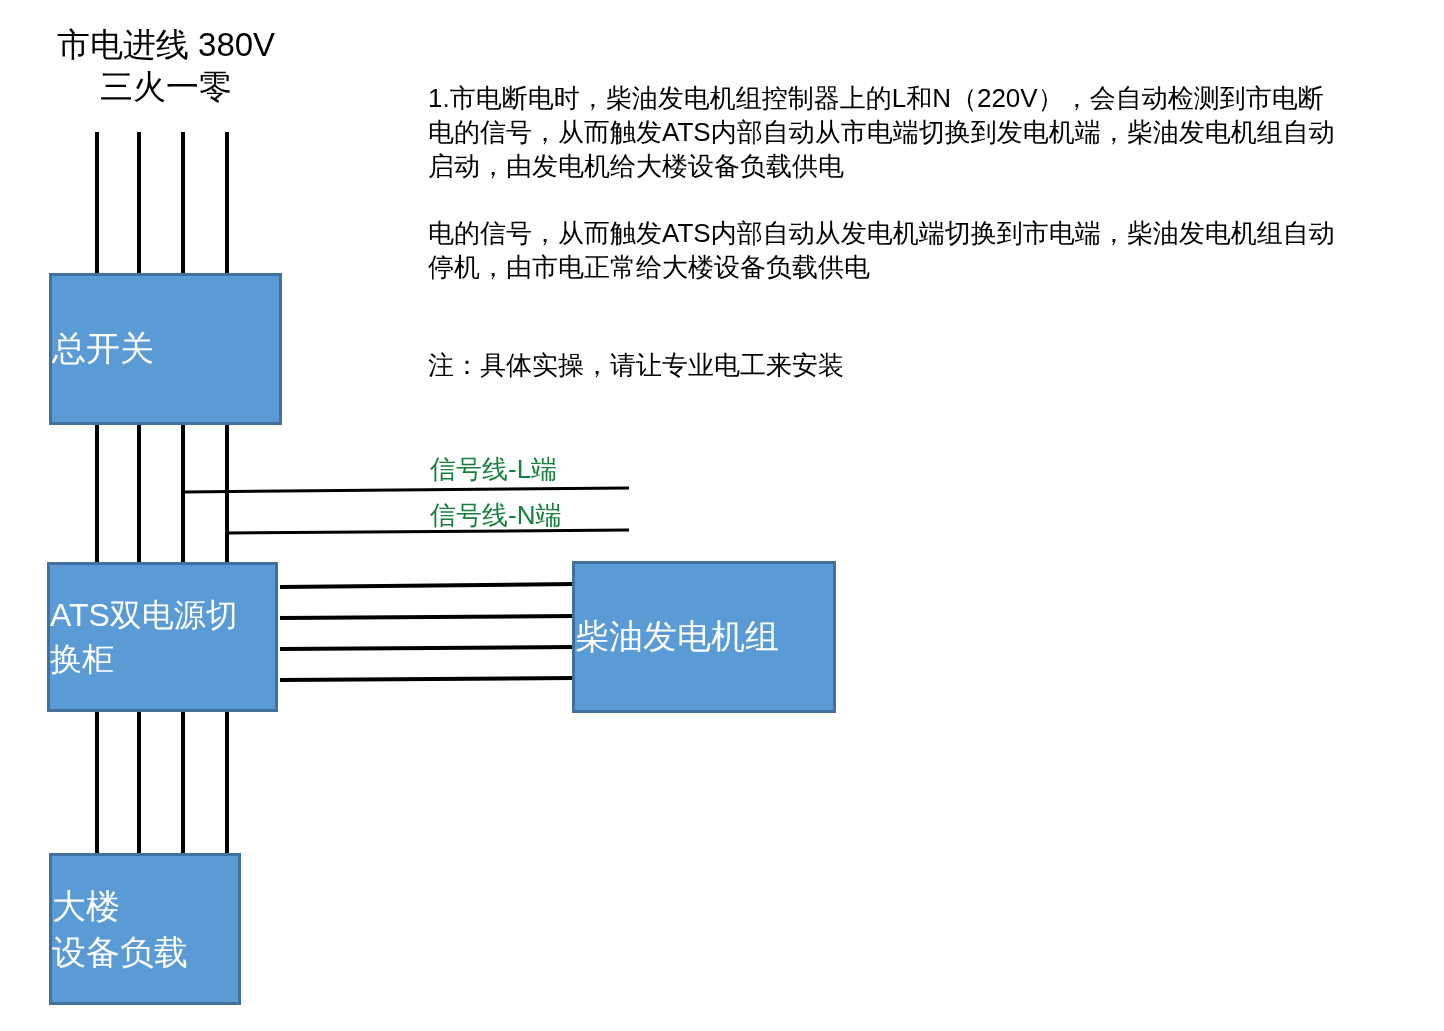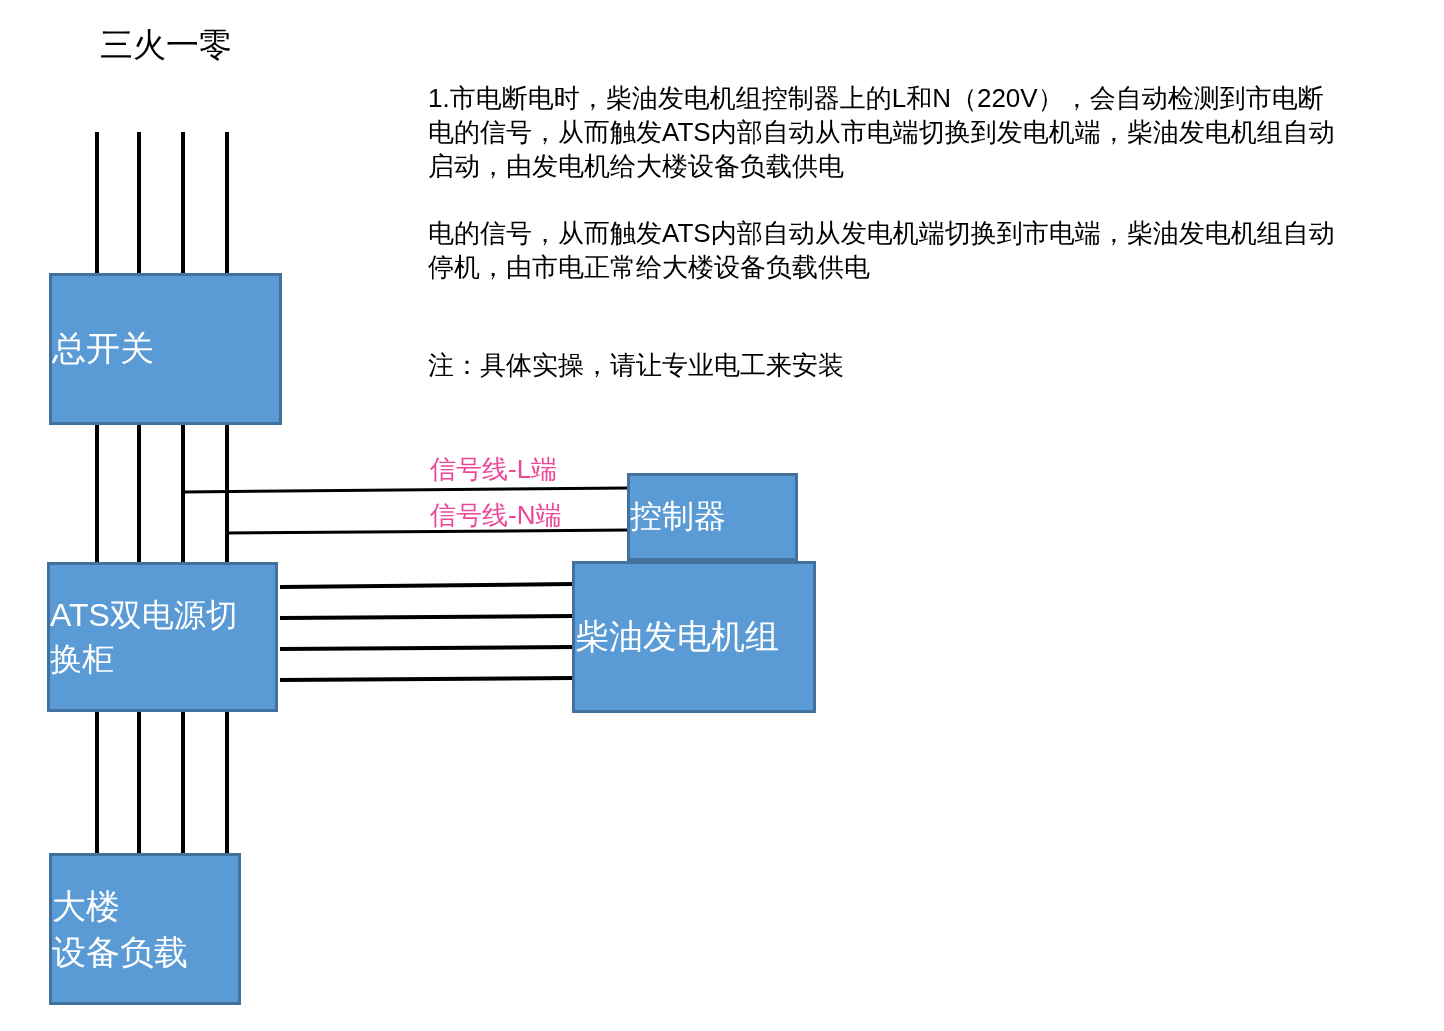--- a/index.html
+++ b/index.html
@@ -27,33 +27,33 @@
     flex-direction: column;
     align-items: flex-start;
     justify-content: center;
     text-align: center;
   }
   .node .bl { display: block; white-space: nowrap; }
   #box-main-switch   { left: 49px;  top: 273px; width: 233px; height: 152px; font-size: 34px; }
   #box-ats           { left: 47px;  top: 562px; width: 231px; height: 150px; font-size: 32px; line-height: 44px; }
   #box-building     { left: 49px;  top: 853px; width: 192px; height: 152px; font-size: 34px; line-height: 46px; }
   #box-controller    { left: 627px; top: 473px; width: 171px; height: 88px;  font-size: 32px; }
-  #box-generator     { left: 572px; top: 561px; width: 244px; height: 152px; font-size: 34px; }
+  #box-generator     { left: 572px; top: 561px; width: 264px; height: 152px; font-size: 34px; }
   .mains-label {
     position: absolute;
     left: 18px; top: 24px; width: 296px;
     text-align: center;
     color: #000000;
     font-size: 33px;
     line-height: 42px;
     white-space: nowrap;
   }
   .signal-label {
     position: absolute;
-    color: #ec4899;
+    color: #15803d;
     font-size: 26px;
     white-space: nowrap;
   }
   #signal-l-label { left: 430px; top: 452px; }
   #signal-n-label { left: 430px; top: 498px; }
   .instructions {
     position: absolute;
     left: 428px;
     width: 1000px;
     color: #000000;
@@ -91,20 +91,21 @@
     <line x1="183" y1="492" x2="629" y2="488" stroke-width="3"></line>
     <line x1="227" y1="533" x2="629" y2="530" stroke-width="3"></line>
 
     <line x1="280" y1="587" x2="574" y2="584" stroke-width="4"></line>
     <line x1="280" y1="618" x2="574" y2="616" stroke-width="4"></line>
     <line x1="280" y1="649" x2="574" y2="647" stroke-width="4"></line>
     <line x1="280" y1="680" x2="574" y2="678" stroke-width="4"></line>
   </svg>
 
   <div class="mains-label">
+    <div>市电进线 380V</div>
     <div>三火一零</div>
   </div>
 
   <div class="instructions" id="para-1">
     <div class="ln">1.市电断电时，柴油发电机组控制器上的L和N（220V），会自动检测到市电断</div>
     <div class="ln">电的信号，从而触发ATS内部自动从市电端切换到发电机端，柴油发电机组自动</div>
     <div class="ln">启动，由发电机给大楼设备负载供电</div>
   </div>
   <div class="instructions" id="para-2">
     <div class="ln">电的信号，从而触发ATS内部自动从发电机端切换到市电端，柴油发电机组自动</div>
@@ -114,23 +115,20 @@
     <div class="ln">注：具体实操，请让专业电工来安装</div>
   </div>
 
   <div class="signal-label" id="signal-l-label">信号线-L端</div>
   <div class="signal-label" id="signal-n-label">信号线-N端</div>
 
   <div class="node" id="box-main-switch">
     <span class="bl">总开关</span>
   </div>
 
-  <div class="node" id="box-controller">
-    <span class="bl">控制器</span>
-  </div>
 
   <div class="node" id="box-generator">
     <span class="bl">柴油发电机组</span>
   </div>
 
   <div class="node" id="box-ats">
     <span class="bl">ATS双电源切</span>
     <span class="bl">换柜</span>
   </div>
 

